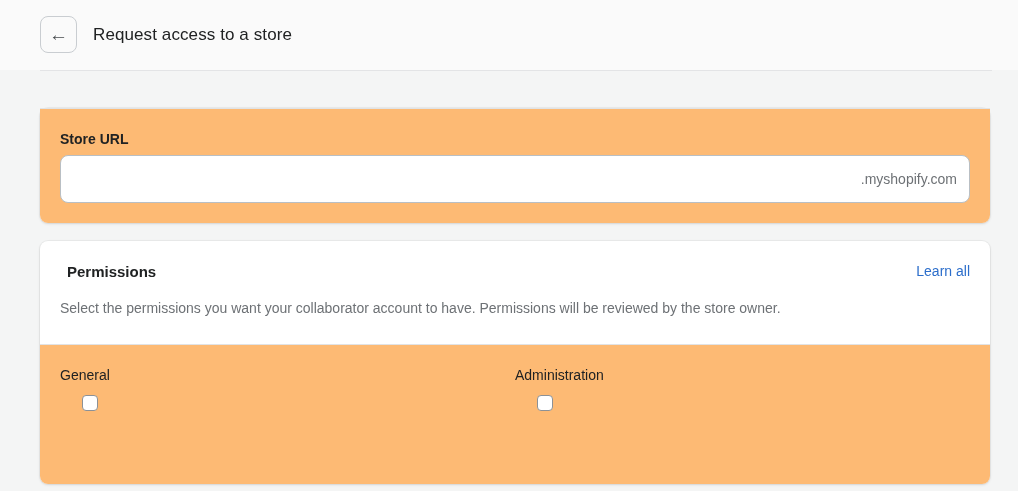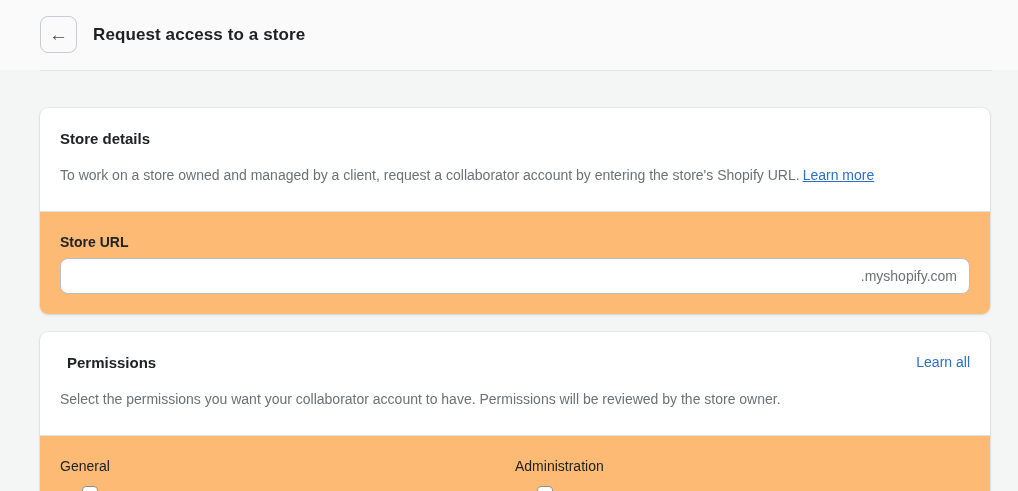--- a/index.html
+++ b/index.html
@@ -22,21 +22,21 @@
     width: 37px; height: 37px;
     border: 1px solid #c9cdd1;
     border-radius: 8px;
     background: transparent;
     display: flex; align-items: center; justify-content: center;
     font-size: 19px; color: #474b4e;
     cursor: pointer;
     line-height: 1;
     margin-top: -2px;
   }
-  .page-title { font-size: 17px; font-weight: 700; color: #202223; letter-spacing: .1px; }
+  .page-title { font-size: 17px; font-weight: 400; color: #202223; letter-spacing: .1px; }
   .header-divider { height: 1px; background: #e3e4e6; margin: 0 26px 0 40px; }
 
   
   .content { padding: 37px 28px 0 40px; }
   .card {
     background: #ffffff;
     border-radius: 8px;
     box-shadow: 0 0 0 1px rgba(0,0,0,0.04), 0 1px 3px rgba(0,0,0,0.10);
   }
   .card + .card { margin-top: 18px; }
@@ -51,21 +51,21 @@
 
   .subdued-section {
     border-top: 1px solid #e1e3e5;
     background: #fdba74;
     padding: 20px;
     border-radius: 0 0 8px 8px;
   }
   .field-label { display: block; font-size: 14px; font-weight: 700; color: #202223; line-height: 20px; }
   .input-wrap {
     margin-top: 6px;
-    height: 36px;
+    height: 48px;
     background: #ffffff;
     border: 1px solid #b9bfc4;
     border-radius: 8px;
     display: flex; align-items: center;
     padding: 0 12px;
   }
   .input-wrap input {
     flex: 1; border: none; outline: none; background: transparent;
     font-family: "Liberation Sans", sans-serif;
     font-size: 14px; color: #202223; min-width: 0;
@@ -95,24 +95,20 @@
   <button class="back-btn">
     <span>←</span>
   </button>
   <h1 class="page-title">Request access to a store</h1>
 </div>
 <div class="header-divider"></div>
 
 <div class="content">
 
   <div class="card">
-    <div class="card-section">
-      <h2 class="card-heading">Store details</h2>
-      <p class="card-desc"><span>To work on a store owned and managed by a client, request a collaborator account by entering the store's Shopify URL.</span><a class="text-link">Learn more</a></p>
-    </div>
     <div class="subdued-section">
       <label class="field-label">Store URL</label>
       <div class="input-wrap">
         <input type="text" value="" style="">
         <span class="input-suffix">.myshopify.com</span>
       </div>
     </div>
   </div>
 
   <div class="card">

